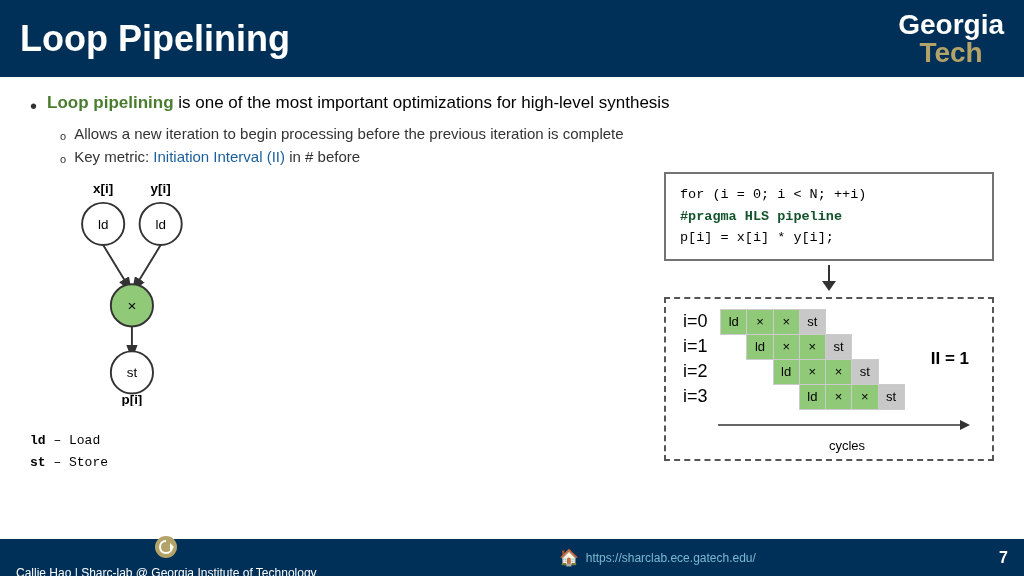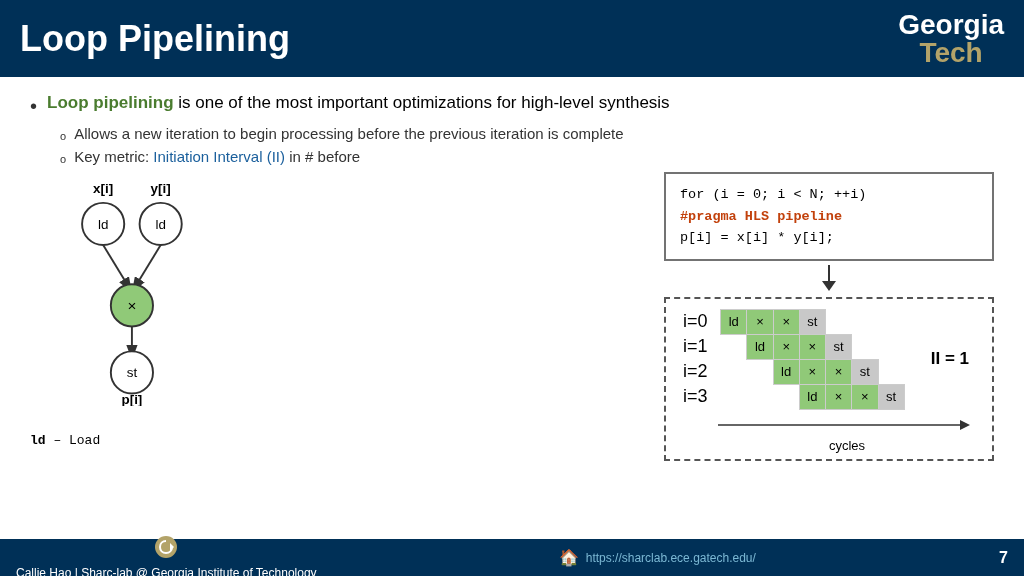--- a/index.html
+++ b/index.html
@@ -120,21 +120,21 @@
     }
     .code-container {
       border: 2px solid #737373;
       padding: 10px 14px;
       font-family: 'Courier New', monospace;
       font-size: 13.5px;
       background: white;
       line-height: 1.6;
     }
     .code-pragma {
-      color: #c2410c;
+      color: #14532d;
       font-weight: bold;
     }
 
     .pipeline-container {
       border: 2px dashed #555;
       padding: 10px 14px 6px 14px;
       background: white;
     }
 
     .pipeline-table {
@@ -319,20 +319,23 @@
             <polygon points="0 0, 8 3, 0 6" fill="#333"></polygon>
           </marker>
         </defs>
       </svg>
 
       
       <div class="legend">
         <div>
           <span class="legend-bold">ld</span><span> – Load</span>
         </div>
+        <div>
+          <span class="legend-bold">st</span><span> – Store</span>
+        </div>
       </div>
     </div>
 
   </div>
 
   <div id="code-box" style="position:absolute; top:95px; right:30px; width:330px;">
     <div class="code-container">
       <div>for (i = 0; i &lt; N; ++i)</div>
       <div class="code-pragma">#pragma HLS pipeline</div>
       <div>    p[i] = x[i] * y[i];</div>

